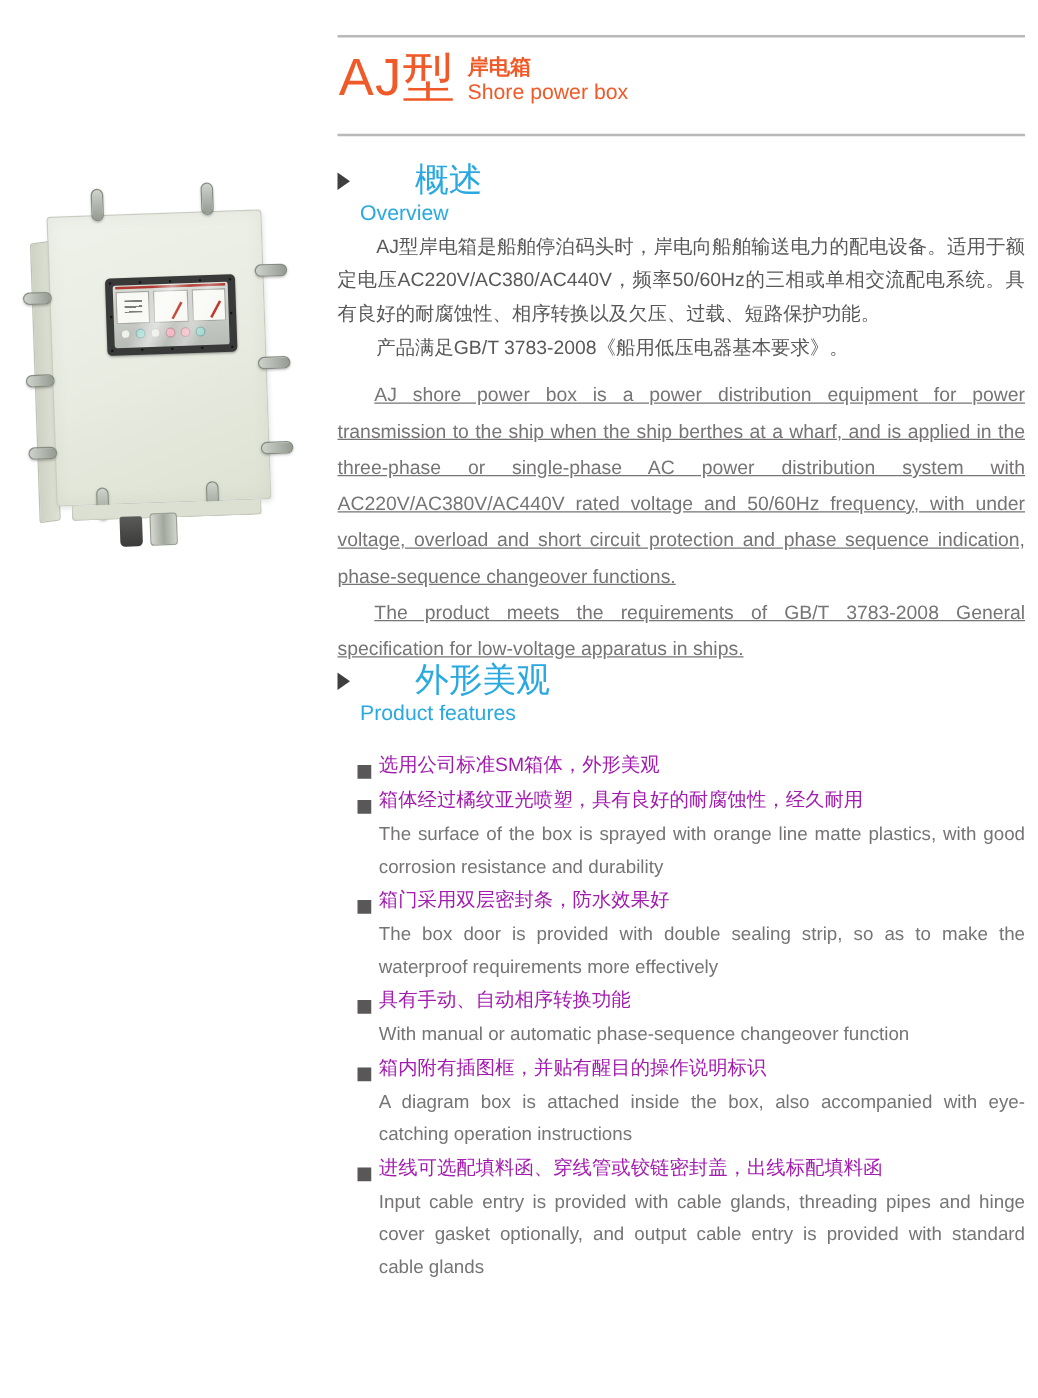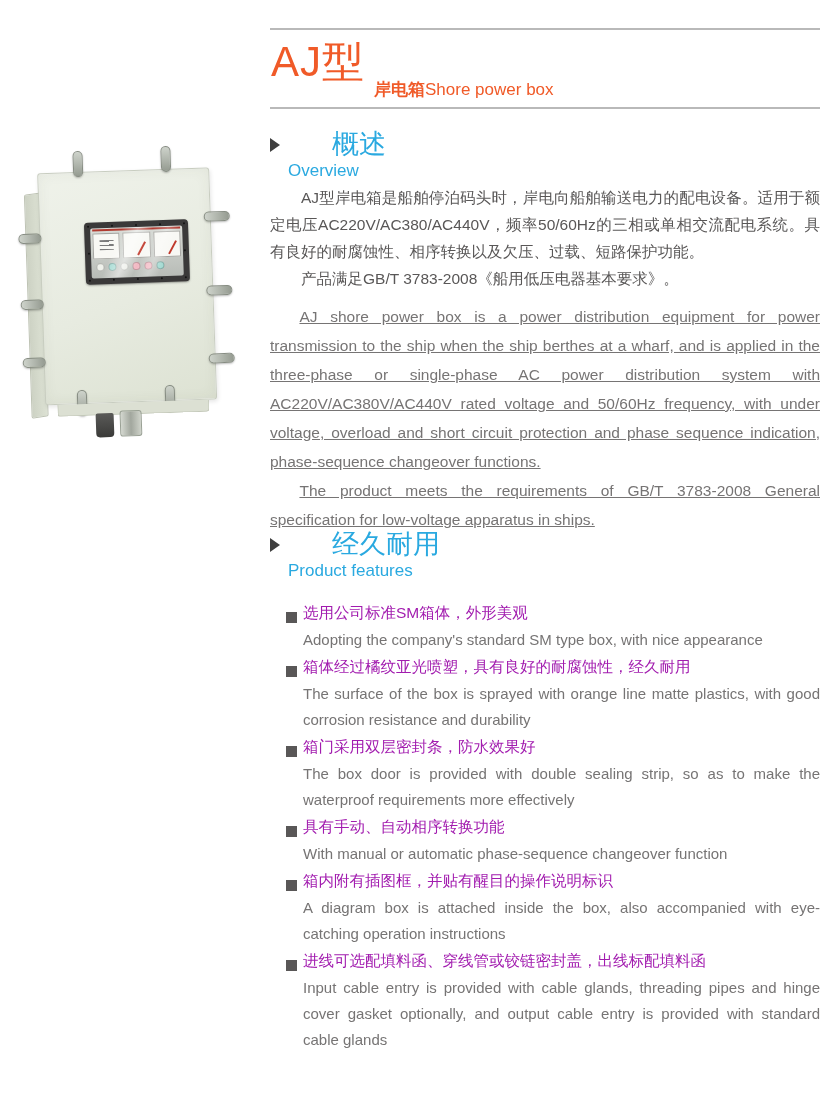--- a/index.html
+++ b/index.html
@@ -8,21 +8,21 @@
   .page { position:relative; width:830px; height:1118px; background:#fff; overflow:hidden; }
 
   
   .divider { position:absolute; left:270px; width:550px; height:2px; background:#b9b9b9; }
   .divider-top { top:28px; }
   .divider-second { top:107px; }
 
   
   .title-block { position:absolute; left:271px; top:38px; display:flex; align-items:flex-start; gap:9px; color:#f05a28; }
   .title-model { font-size:42px; line-height:48px; letter-spacing:1px; }
-  .title-sub { display:flex; flex-direction:row; padding-top:6px;margin-top:36px; }
+  .title-sub { display:flex; flex-direction:column; padding-top:6px; }
   .title-cn { font-size:17px; font-weight:bold; line-height:20px; }
   .title-en { font-size:17px; line-height:20px; }
 
   
   .sec-head { position:absolute; left:270px; display:flex; align-items:flex-start; gap:8px; }
   .sec-head.overview-head { top:129px; }
   .sec-head.features-head { top:529px; }
   .marker { width:0; height:0; border-left:10px solid #3e3e3e; border-top:7px solid transparent; border-bottom:7px solid transparent; margin-top:9px; flex:none; }
   .sec-title { font-size:27px; line-height:30px; color:#2aa9e0; font-weight:normal;margin-left:44px; }
   .sec-sub { font-size:17px; line-height:19px; color:#2aa9e0; margin-top:2px; }
@@ -144,32 +144,31 @@
   </div>
 
   <div class="para-en">
     <p>AJ shore power box is a power distribution equipment for power transmission to the ship when the ship berthes at a wharf, and is applied in the three-phase or single-phase AC power distribution system with AC220V/AC380V/AC440V rated voltage and 50/60Hz frequency, with under voltage, overload and short circuit protection and phase sequence indication, phase-sequence changeover functions.</p>
     <p>The product meets the requirements of GB/T 3783-2008 General specification for low-voltage apparatus in ships.</p>
   </div>
 
   <div class="sec-head features-head">
     <span class="marker"></span>
     <div>
-      <h2 class="sec-title">经久耐用</h2>
+      <h2 class="sec-title">外形美观</h2>
       <div class="sec-sub">Product features</div>
     </div>
   </div>
 
   <div class="feat-list">
   <div class="feat-item">
     <div class="feat-cn">
       <span class="bullet"></span>
       <span>选用公司标准SM箱体，外形美观</span>
     </div>
-    <div class="feat-en">Adopting the company's standard SM type box, with nice appearance</div>
   </div>
 
   <div class="feat-item">
     <div class="feat-cn">
       <span class="bullet"></span>
       <span>箱体经过橘纹亚光喷塑，具有良好的耐腐蚀性，经久耐用</span>
     </div>
     <div class="feat-en">The surface of the box is sprayed with orange line matte plastics, with good corrosion resistance and durability</div>
   </div>
 

